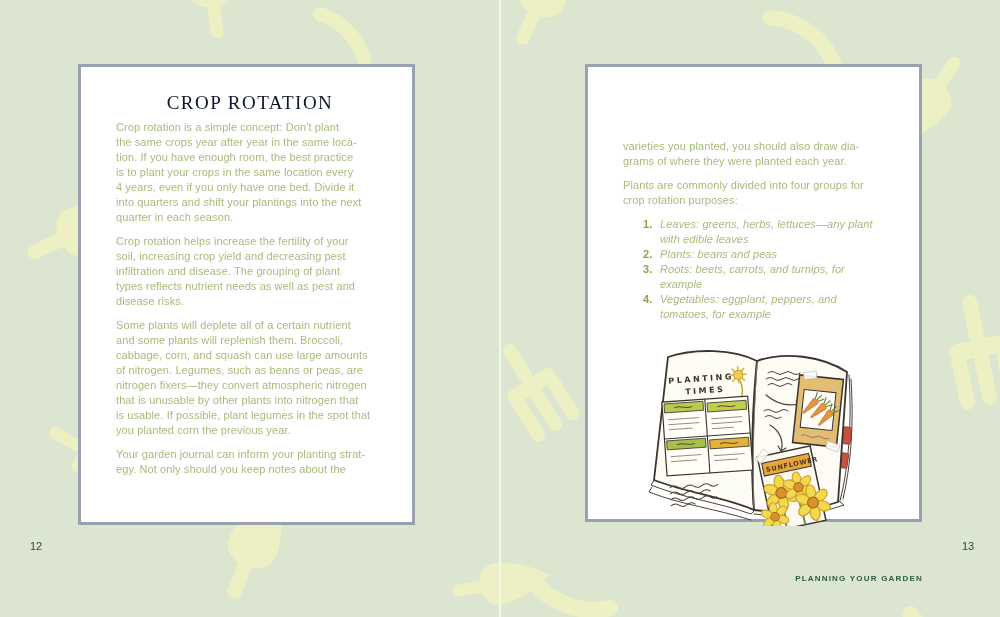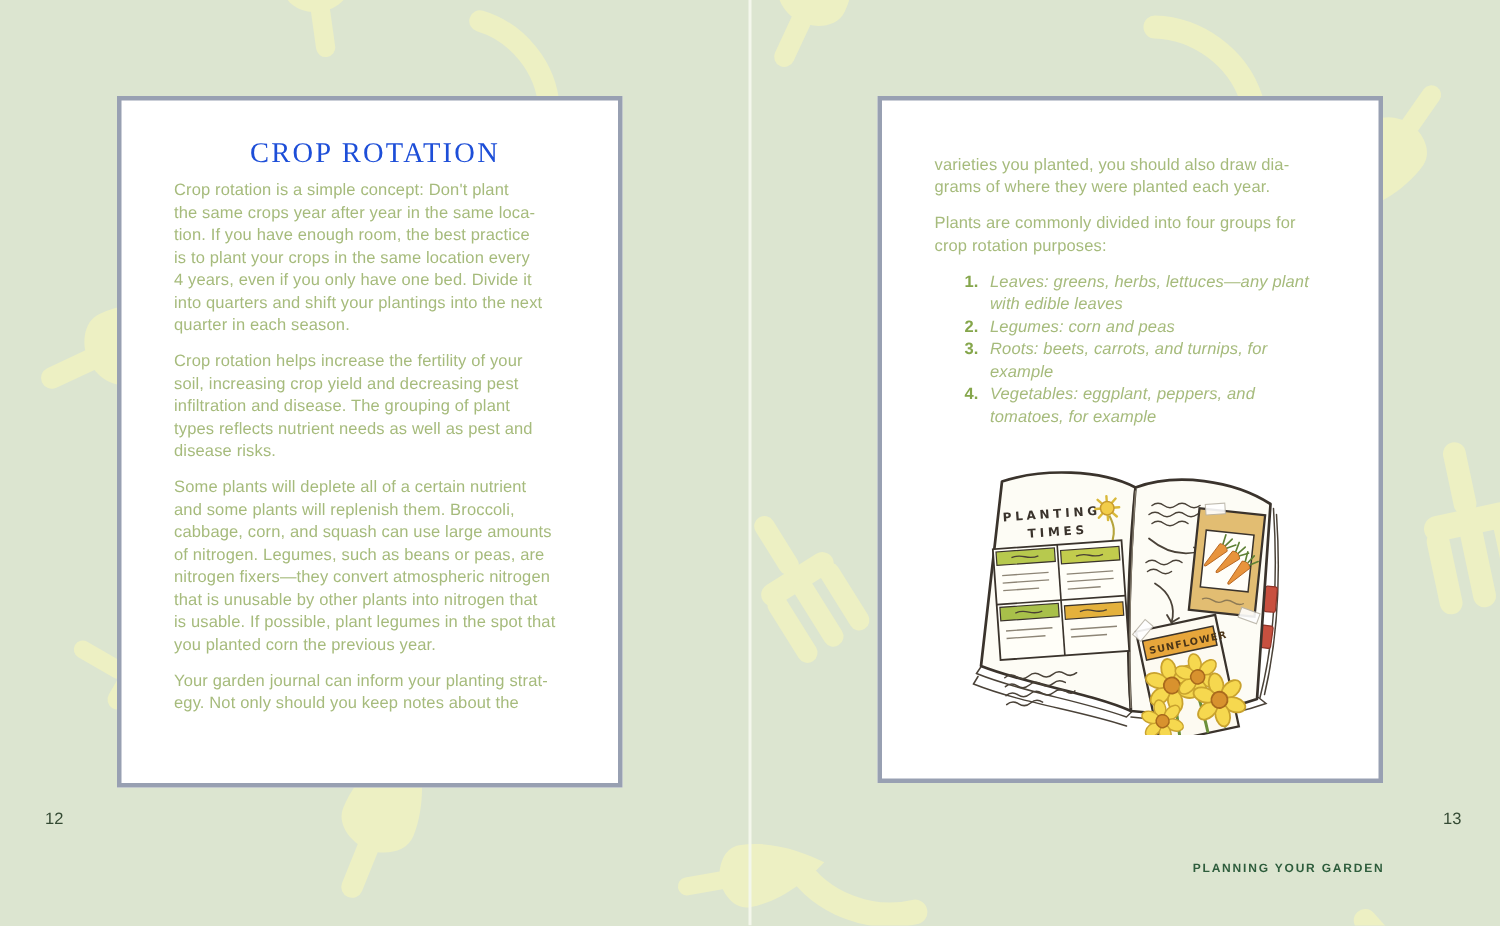--- a/index.html
+++ b/index.html
@@ -11,25 +11,25 @@
   .bg-pattern{position:absolute;left:0;top:0;width:1000px;height:617px;z-index:0;}
   .gutter{position:absolute;left:499px;top:0;width:2px;height:617px;background:#f4f7ec;z-index:1;}
   .page{
     position:absolute;top:64px;width:337px;height:461px;
     background:#ffffff;border:3px solid #98a0b2;box-sizing:border-box;z-index:2;
   }
   .page.left{left:78px;}
   .page.right{left:585px;height:458px;}
   .content{position:relative;height:100%;box-sizing:border-box;}
   .page.left .content{padding:28px 28px 0 35px;}
-  .page.right .content{padding:36px 30px 0 35px;}
+  .page.right .content{padding:36px 30px 0 35px;margin-top:36px;}
   .page-title{
     margin:0 0 10px 0;text-align:center;
     font-family:"Liberation Serif","DejaVu Serif",serif;font-weight:400;
-    font-size:19px;letter-spacing:1.5px;color:#1d4ed8;
+    font-size:19px;letter-spacing:1.5px;color:#0f172a;
   }
   .body-text{color:#a6bb7c;font-size:11px;line-height:15px;letter-spacing:0.1px;}
   .para{white-space:pre-line;margin:0 0 9px 0;}
   .list{margin:7px 0 0 20px;}
   .list-row{display:flex;}
   .list-num{flex:none;width:17px;font-weight:bold;color:#85a64b;}
   .list-text{white-space:pre-line;font-style:italic;}
   .journal{position:absolute;left:50px;top:238px;width:235px;height:185px;}
   .jhand{font-family:"DejaVu Sans",sans-serif;font-size:8px;font-weight:bold;fill:#3a332c;letter-spacing:2.5px;}
   .jlabel{font-family:"DejaVu Sans",sans-serif;font-size:6.5px;font-weight:bold;fill:#4a3417;letter-spacing:0.8px;}
@@ -117,21 +117,21 @@
 crop rotation purposes:</p>
 
     <div class="list">
       <div class="list-row">
         <span class="list-num">1.</span>
         <span class="list-text">Leaves: greens, herbs, lettuces—any plant
 with edible leaves</span>
       </div>
       <div class="list-row">
         <span class="list-num">2.</span>
-        <span class="list-text">Legumes: corn and peas</span>
+        <span class="list-text">Plants: beans and peas</span>
       </div>
       <div class="list-row">
         <span class="list-num">3.</span>
         <span class="list-text">Roots: beets, carrots, and turnips, for
 example</span>
       </div>
       <div class="list-row">
         <span class="list-num">4.</span>
         <span class="list-text">Vegetables: eggplant, peppers, and
 tomatoes, for example</span>

